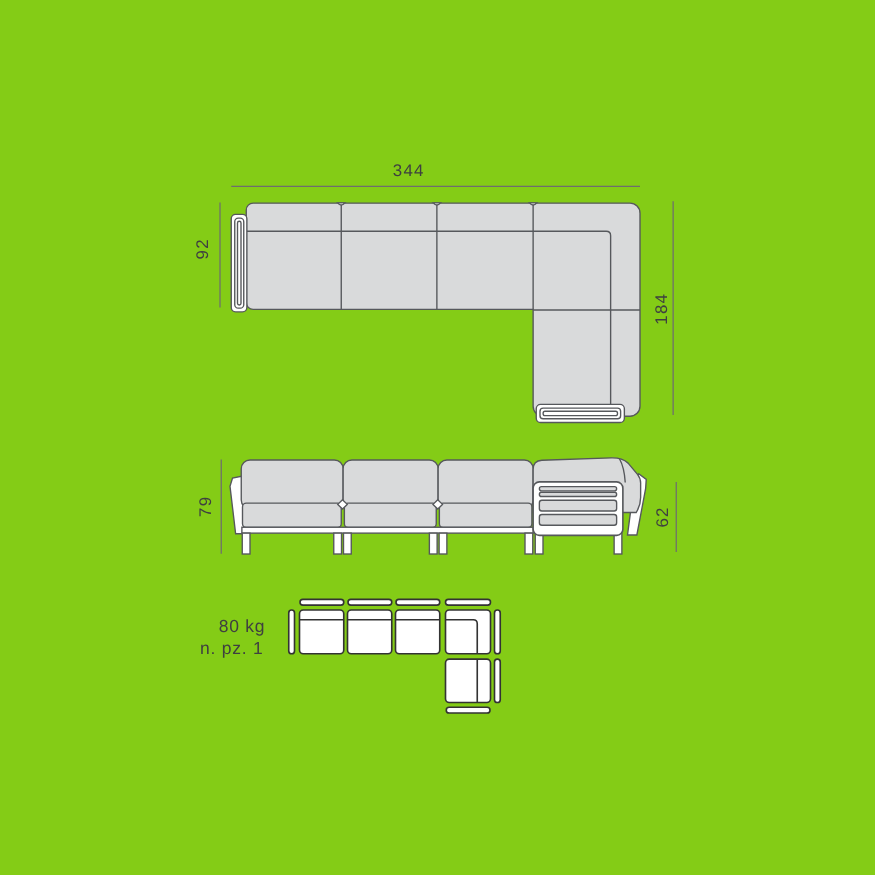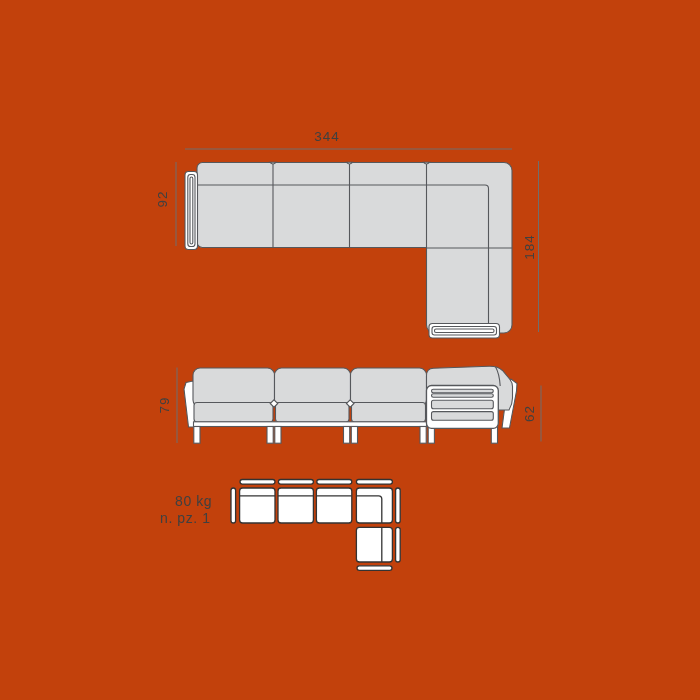--- a/index.html
+++ b/index.html
@@ -1,16 +1,16 @@
 <!DOCTYPE html>
 <html><head>
 <meta charset="utf-8">
 <style>
   html,body{margin:0;padding:0;background:#ffffff;}
-  #sheet{position:relative;width:700px;height:700px;background:#c2410c;overflow:hidden;}
+  #sheet{position:relative;width:700px;height:700px;background:#84cc16;overflow:hidden;}
   svg{position:absolute;left:0;top:0;}
   text{
     font-family:"Liberation Sans", sans-serif;
     fill:#3f4040;
     font-size:13.5px;
     letter-spacing:1px;
   }
   text.spec{font-size:14px;letter-spacing:0.6px;}
   .dim{stroke:#6e6e6e;stroke-width:1;fill:none;}
   .outl{stroke:#56585c;stroke-width:1.1;fill:none;}

